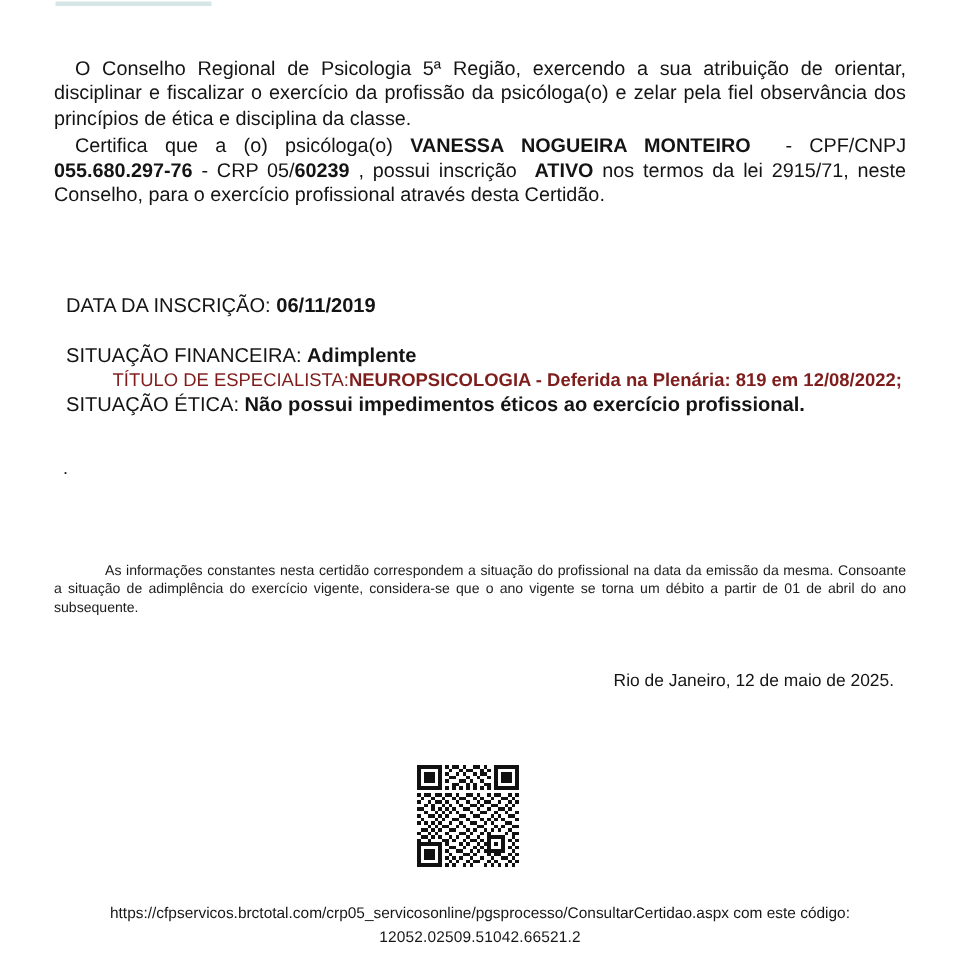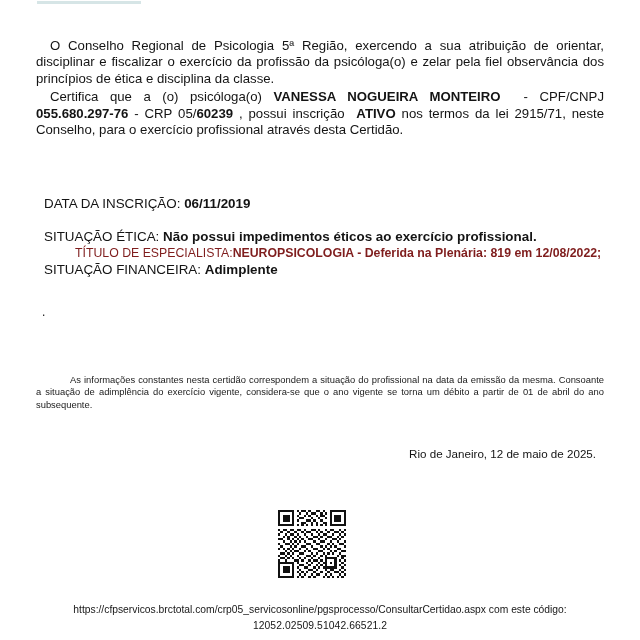--- a/index.html
+++ b/index.html
@@ -168,22 +168,22 @@
 
   <div class="top-rule"></div>
 
   <div class="body-block">
     <p class="para">O Conselho Regional de Psicologia 5ª Região, exercendo a sua atribuição de orientar, disciplinar e fiscalizar o exercício da profissão da psicóloga(o) e zelar pela fiel observância dos princípios de ética e disciplina da classe.</p>
     <p class="para"><span>Certifica que a (o) psicóloga(o)</span> <b>VANESSA NOGUEIRA MONTEIRO</b>&nbsp; <span>- CPF/CNPJ</span> <b>055.680.297-76</b> <span>- CRP 05/</span><b>60239</b> <span>, possui inscrição</span> &nbsp;<b>ATIVO</b> <span>nos termos da lei 2915/71, neste Conselho, para o exercício profissional através desta Certidão.</span></p>
   </div>
 
   <div class="kv-list">
     <div class="kv"><span class="lbl">DATA DA INSCRIÇÃO:</span> <span class="val">06/11/2019</span></div>
+    <div class="kv"><span class="lbl">SITUAÇÃO FINANCEIRA:</span> <span class="val">Adimplente</span></div>
     <div class="kv"><span class="lbl">SITUAÇÃO ÉTICA:</span> <span class="val">Não possui impedimentos éticos ao exercício profissional.</span></div>
-    <div class="kv"><span class="lbl">SITUAÇÃO FINANCEIRA:</span> <span class="val">Adimplente</span></div>
   </div>
 
   <div class="spec-list">
     <div class="spec"><span class="slbl">TÍTULO DE ESPECIALISTA:</span><span class="sval">NEUROPSICOLOGIA - Deferida na Plenária: 819 em 12/08/2022;</span></div>
   </div>
 
   <div class="lone-dot">.</div>
 
   <div class="note">As informações constantes nesta certidão correspondem a situação do profissional na data da emissão da mesma. Consoante a situação de adimplência do exercício vigente, considera-se que o ano vigente se torna um débito a partir de 01 de abril do ano subsequente.</div>
 

